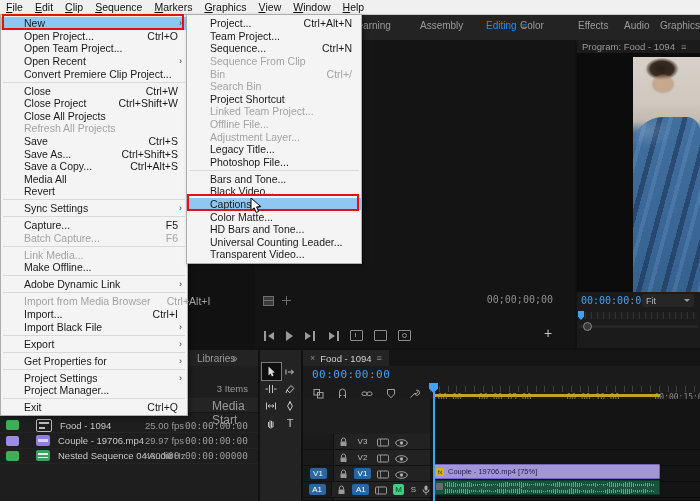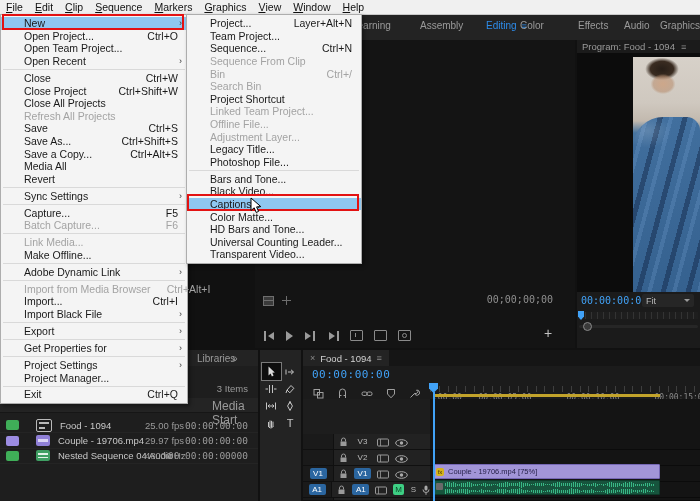--- a/index.html
+++ b/index.html
@@ -779,20 +779,24 @@
         <span>Open Team Project...</span>
 
       </div>
 
       <div class="mrow">
         <span>Open Recent</span>
 
         <span class="sub-arrow">›</span>
       </div>
 
+      <div class="mrow">
+        <span>Convert Premiere Clip Project...</span>
+
+      </div>
     <div class="msep"></div>
       <div class="mrow">
         <span>Close</span>
         <span class="sc">Ctrl+W</span>
 
       </div>
 
       <div class="mrow">
         <span>Close Project</span>
         <span class="sc">Ctrl+Shift+W</span>
@@ -916,21 +920,21 @@
         <span>Exit</span>
         <span class="sc">Ctrl+Q</span>
 
       </div>
     </div>
 
   <div class="menu" id="new-submenu">
 
       <div class="mrow">
         <span>Project...</span>
-        <span class="sc">Layer+Alt+N</span>
+        <span class="sc">Ctrl+Alt+N</span>
       </div>
 
       <div class="mrow">
         <span>Team Project...</span>
 
       </div>
 
       <div class="mrow">
         <span>Sequence...</span>
         <span class="sc">Ctrl+N</span>

